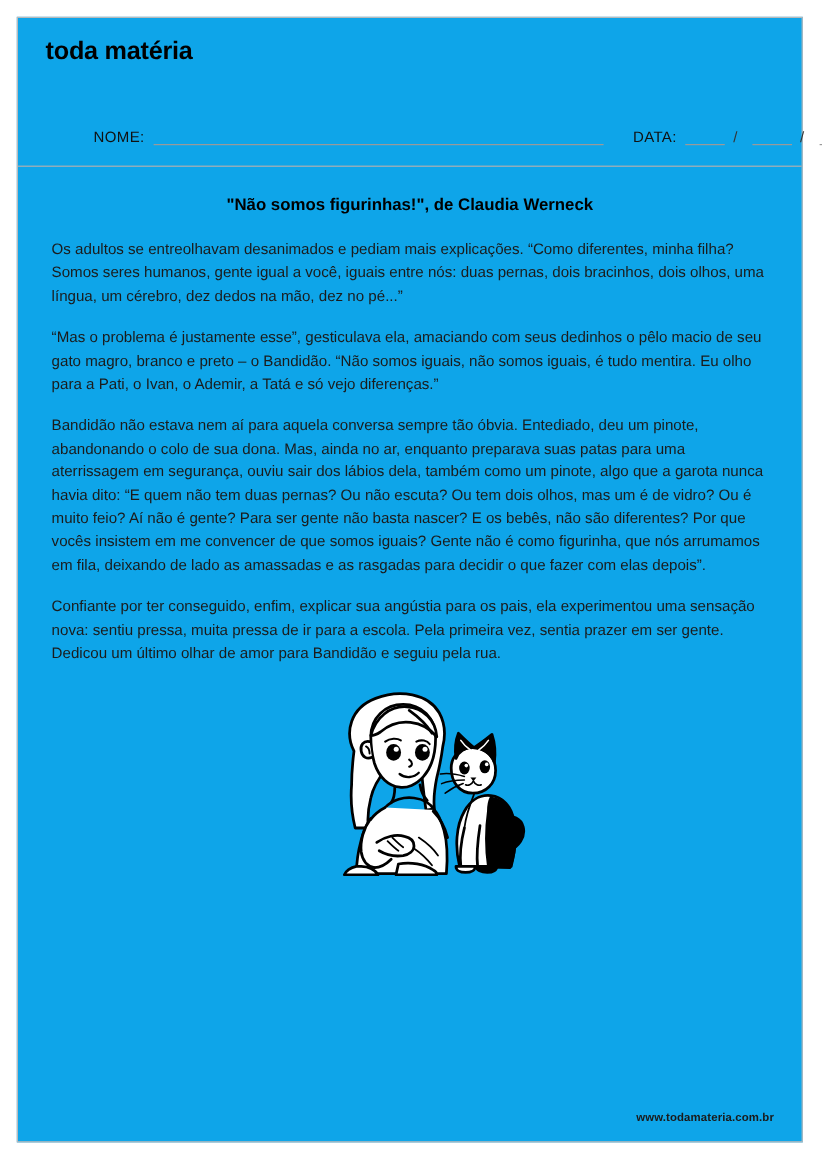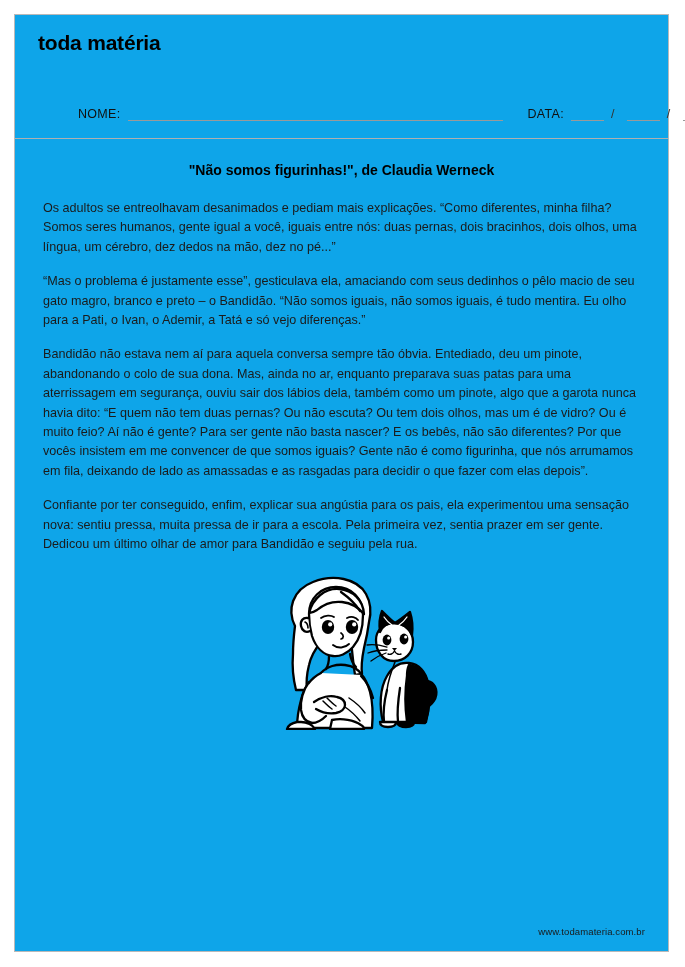--- a/index.html
+++ b/index.html
@@ -126,21 +126,21 @@
     width: 210px;
     display: block;
   }
 
   
   .footer {
     position: absolute;
     right: 23px;
     bottom: 14px;
     font-size: 9.5px;
-    font-weight: 400;
+    font-weight: 700;
     letter-spacing: 0.1px;
     color: #1a1a1a;
     margin-left: 29px;
   }
 </style>
 </head>
 <body>
 
 <div class="page">
 

